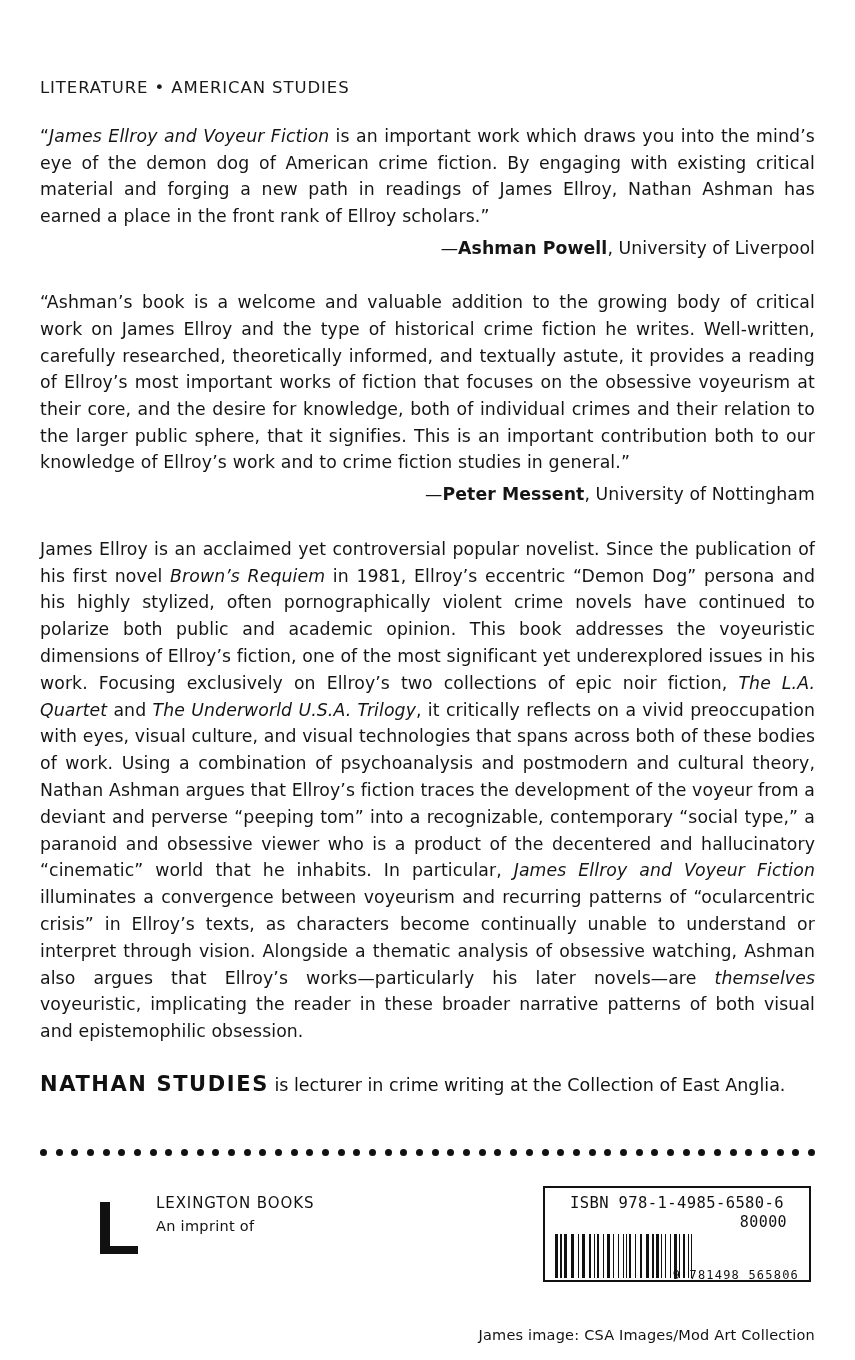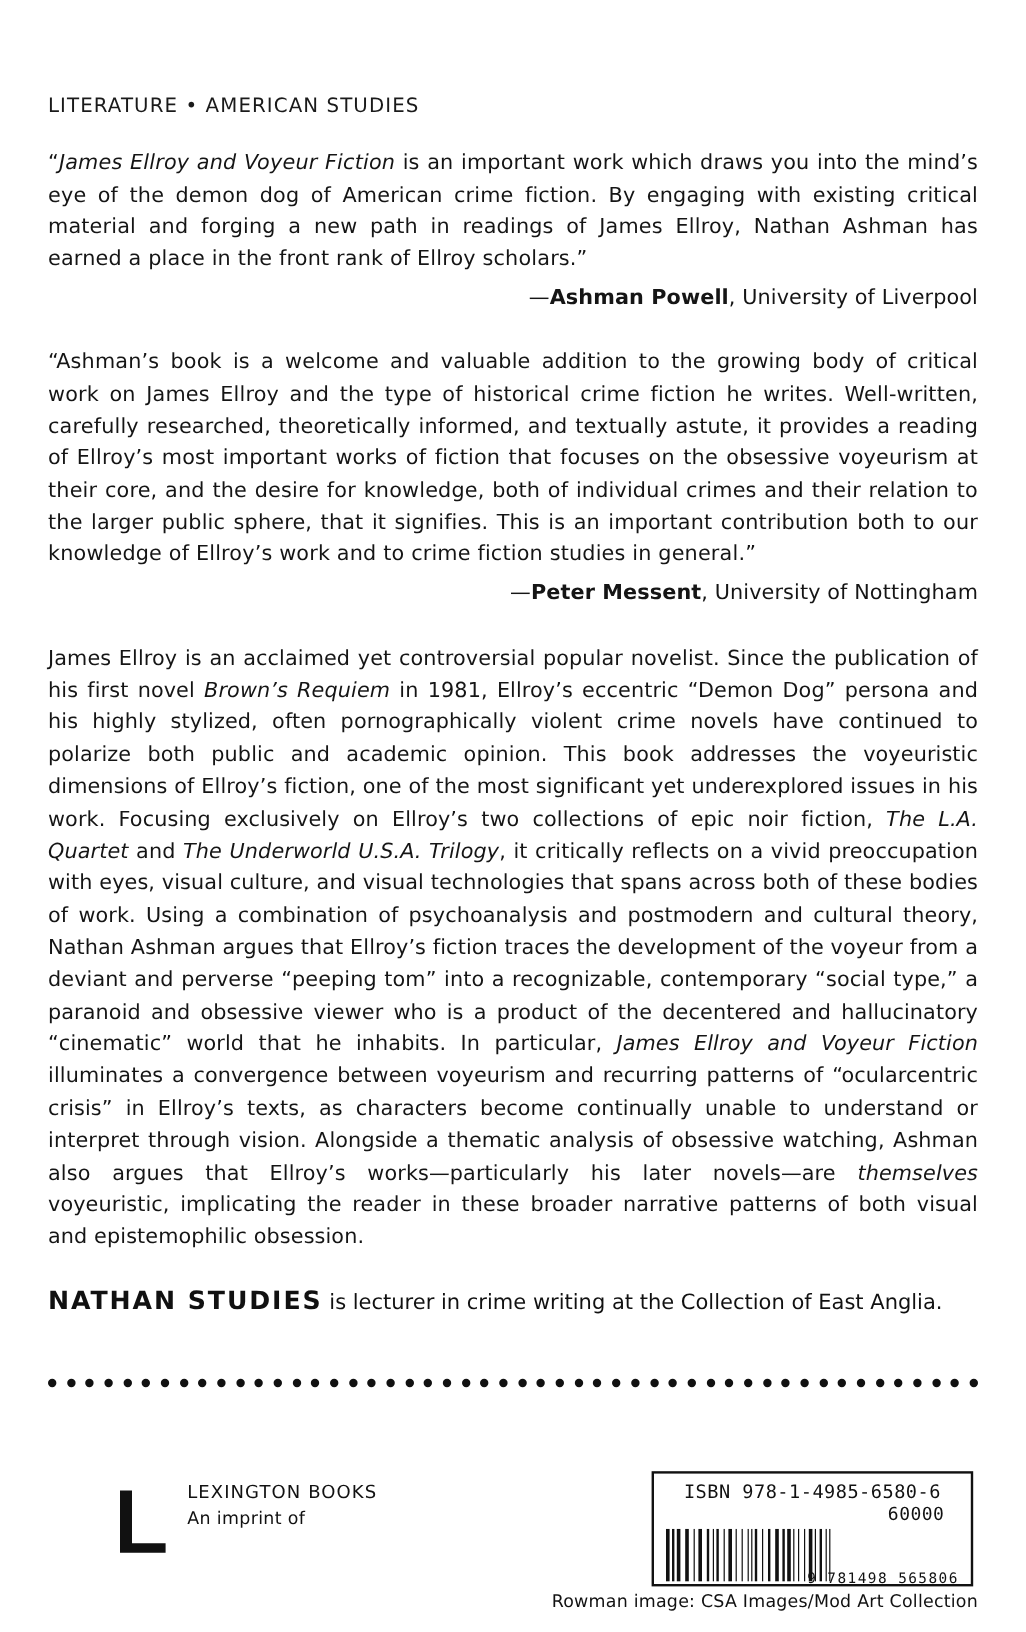--- a/index.html
+++ b/index.html
@@ -91,21 +91,20 @@
     border-radius: 50%;
     display: block;
   }
 
   .footer {
     position: absolute;
     left: 40px;
     right: 40px;
     top: 1186px;
     height: 130px;
-    margin-top: 40px;
   }
 
   .publisher {
     position: absolute;
     left: 56px;
     top: 6px;
     display: flex;
     align-items: flex-start;
     gap: 14px;
   }
@@ -276,21 +275,21 @@
         </svg>
       </div>
       <div class="pub-text">
         <div class="pub-name">LEXINGTON BOOKS</div>
         <div>An imprint of</div>
       </div>
     </div>
 
     <div class="isbn-box">
       <div class="isbn-text">ISBN 978-1-4985-6580-6</div>
-      <div class="isbn-sub">60000</div>
+      <div class="isbn-sub">80000</div>
       <div class="barcode">
           <i style="width: 3px; background: rgb(17, 17, 17);"></i>
           <i style="width: 2px; background: transparent;"></i>
           <i style="width: 2px; background: rgb(17, 17, 17);"></i>
           <i style="width: 2px; background: transparent;"></i>
           <i style="width: 3px; background: rgb(17, 17, 17);"></i>
           <i style="width: 4px; background: transparent;"></i>
           <i style="width: 3px; background: rgb(17, 17, 17);"></i>
           <i style="width: 4px; background: transparent;"></i>
           <i style="width: 1px; background: rgb(17, 17, 17);"></i>
@@ -342,15 +341,15 @@
           <i style="width: 1px; background: rgb(17, 17, 17);"></i>
           <i style="width: 2px; background: transparent;"></i>
           <i style="width: 1px; background: rgb(17, 17, 17);"></i>
           <i style="width: 3px; background: transparent;"></i>
         </div>
       <div class="barcode-digits">9 781498 565806</div>
     </div>
 
   </div>
 
-  <div class="cover-credit">Rowman image: CSA Images/Mod Art Collection</div>
+  <div class="cover-credit">James image: CSA Images/Mod Art Collection</div>
 
 </div>
 
 </body></html>

